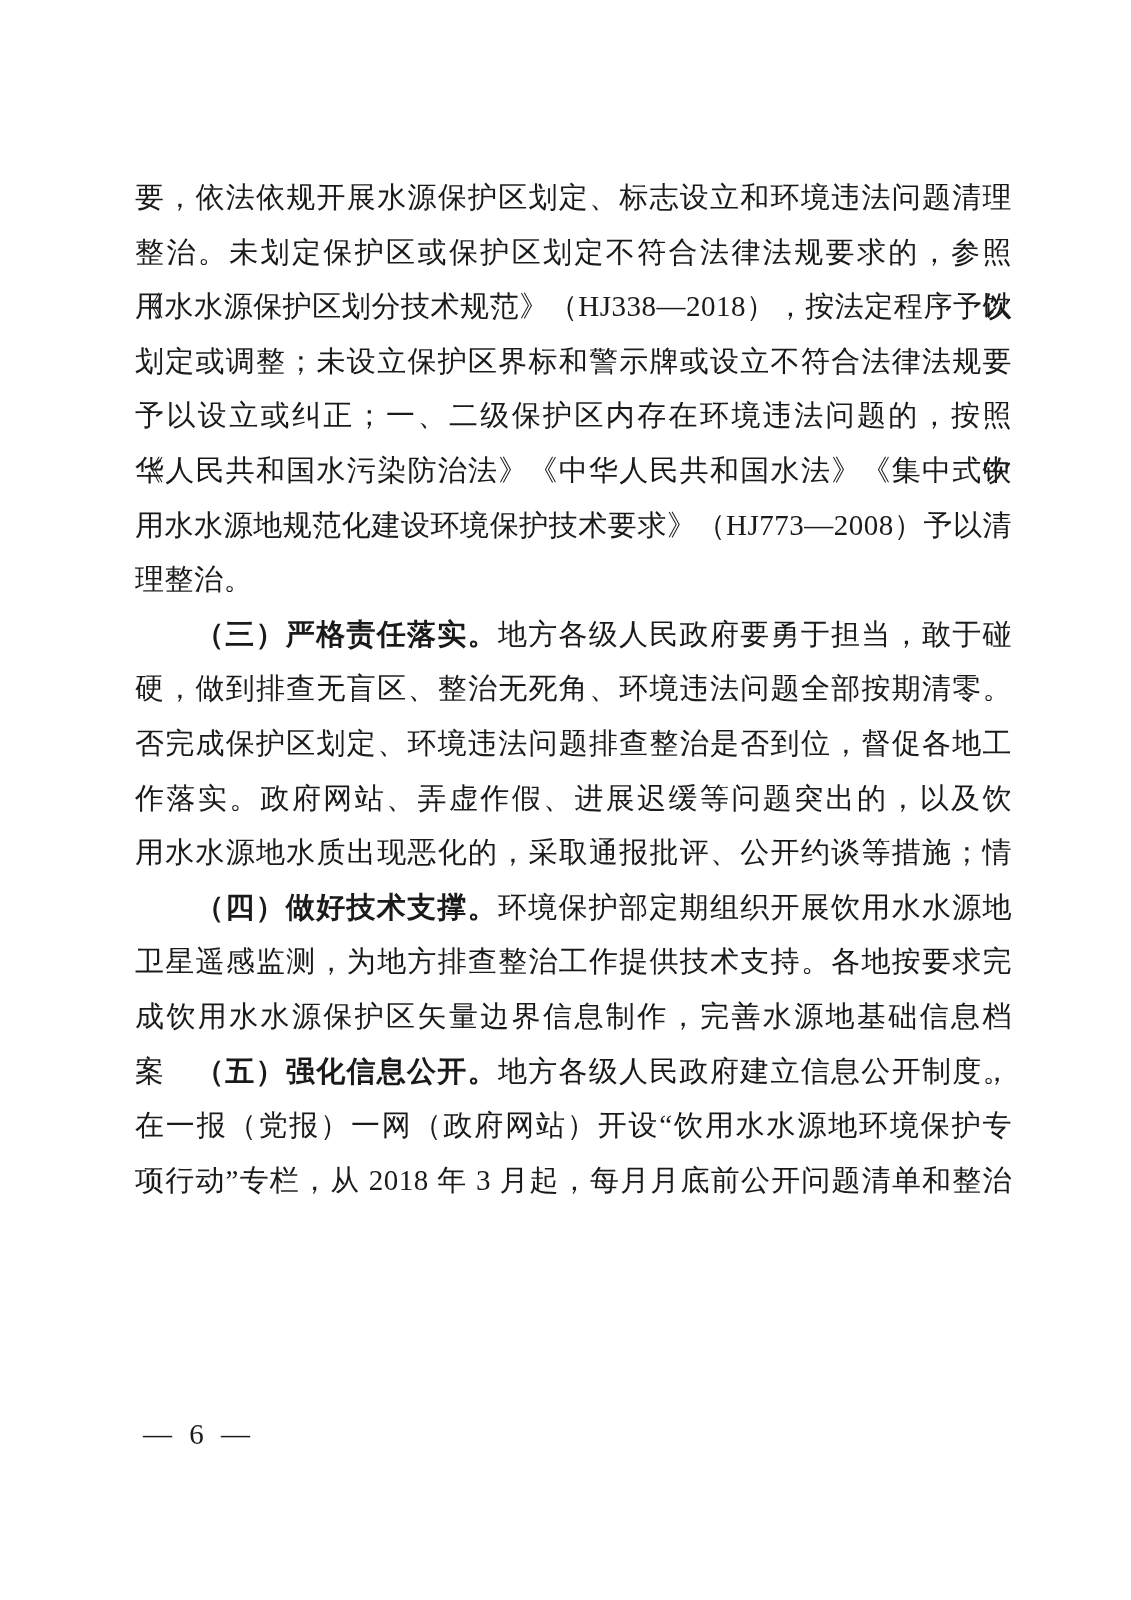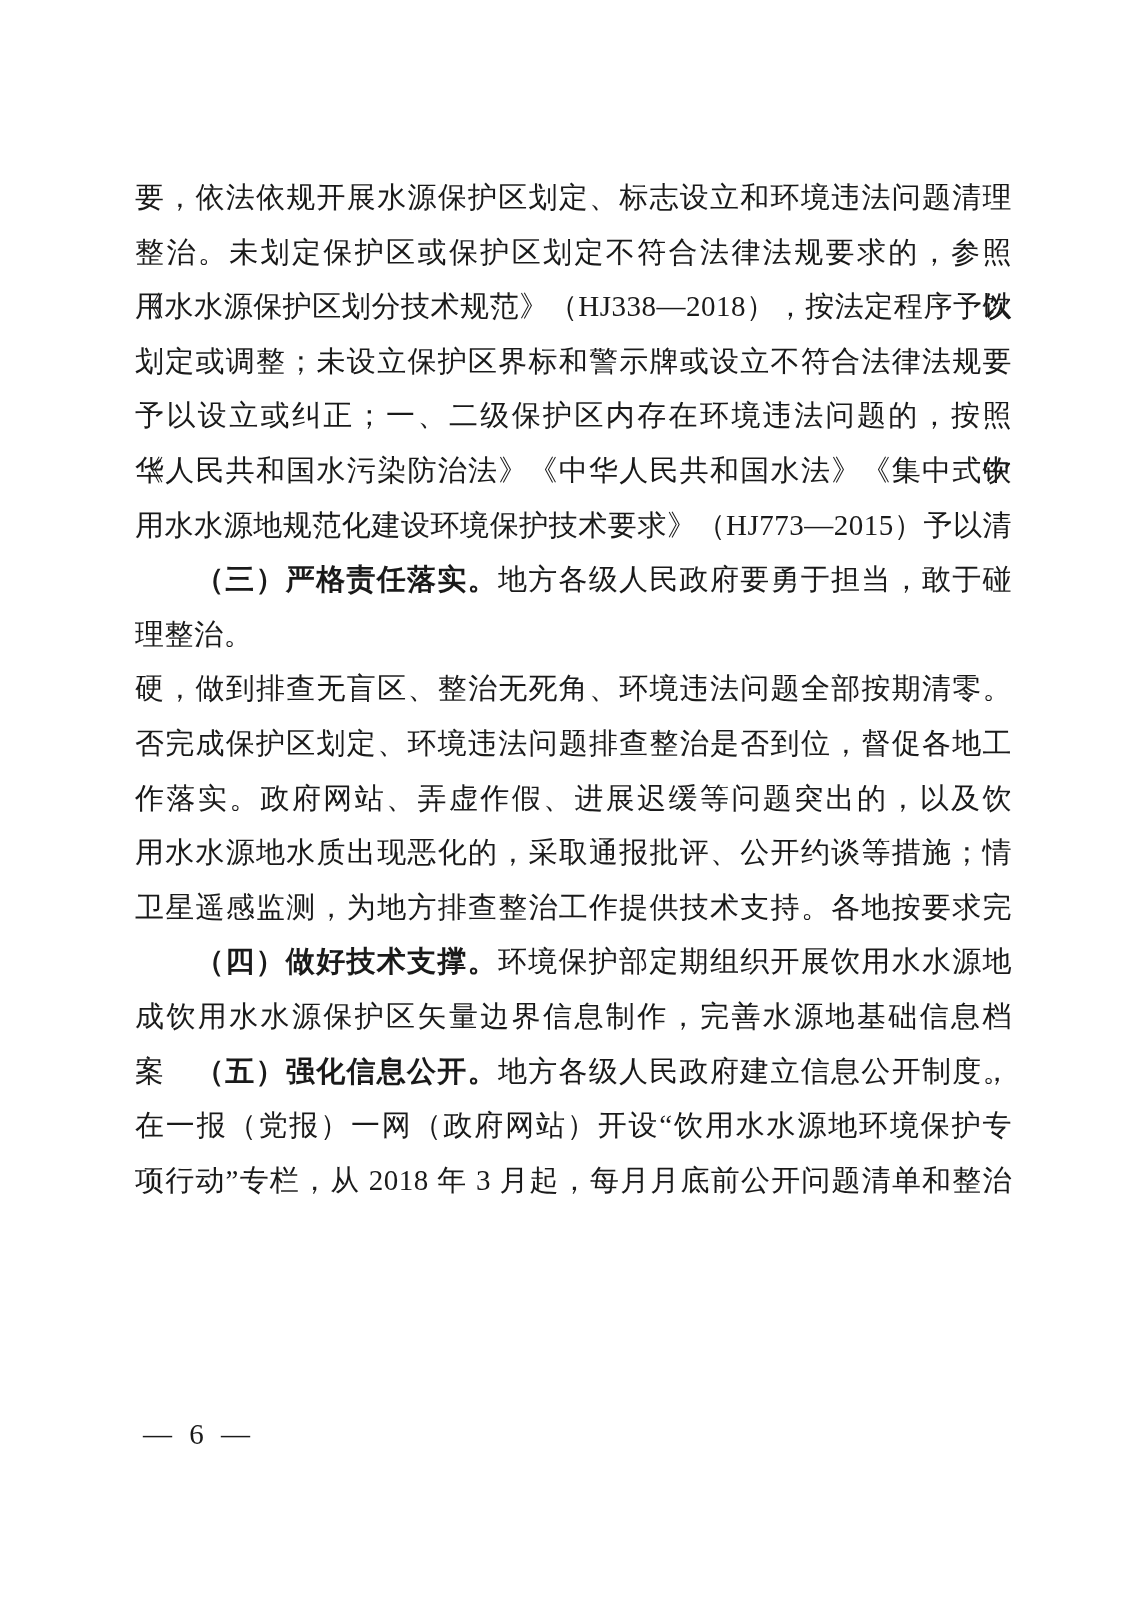--- a/index.html
+++ b/index.html
@@ -57,28 +57,28 @@
 <body>
 
 <div class="page">
   <div class="text-block">
       <div class="line flush"><span class="seg">要，依法依规开展水源保护区划定、标志设立和环境违法问题清理</span></div>
       <div class="line flush"><span class="seg">整治。未划定保护区或保护区划定不符合法律法规要求的，参照《饮</span></div>
       <div class="line flush"><span class="seg">用水水源保护区划分技术规范》（HJ338—2018），按法定程序予以</span></div>
       <div class="line flush"><span class="seg">划定或调整；未设立保护区界标和警示牌或设立不符合法律法规要</span></div>
       <div class="line flush"><span class="seg">予以设立或纠正；一、二级保护区内存在环境违法问题的，按照《中</span></div>
       <div class="line flush"><span class="seg">华人民共和国水污染防治法》《中华人民共和国水法》《集中式饮</span></div>
-      <div class="line flush"><span class="seg">用水水源地规范化建设环境保护技术要求》（HJ773—2015）予以清</span></div>
+      <div class="line flush"><span class="seg">用水水源地规范化建设环境保护技术要求》（HJ773—2008）予以清</span></div>
+      <div class="line"><span class="seg">理整治。</span></div>
       <div class="line flush indent"><span class="seg bold">（三）严格责任落实。</span><span class="seg">地方各级人民政府要勇于担当，敢于碰</span></div>
-      <div class="line"><span class="seg">理整治。</span></div>
       <div class="line flush"><span class="seg">硬，做到排查无盲区、整治无死角、环境违法问题全部按期清零。</span></div>
       <div class="line flush"><span class="seg">否完成保护区划定、环境违法问题排查整治是否到位，督促各地工</span></div>
       <div class="line flush"><span class="seg">作落实。政府网站、弄虚作假、进展迟缓等问题突出的，以及饮</span></div>
       <div class="line flush"><span class="seg">用水水源地水质出现恶化的，采取通报批评、公开约谈等措施；情</span></div>
+      <div class="line flush indent"><span class="seg bold">（四）做好技术支撑。</span><span class="seg">环境保护部定期组织开展饮用水水源地</span></div>
       <div class="line flush"><span class="seg">卫星遥感监测，为地方排查整治工作提供技术支持。各地按要求完</span></div>
-      <div class="line flush indent"><span class="seg bold">（四）做好技术支撑。</span><span class="seg">环境保护部定期组织开展饮用水水源地</span></div>
       <div class="line flush"><span class="seg">成饮用水水源保护区矢量边界信息制作，完善水源地基础信息档案。</span></div>
       <div class="line flush indent"><span class="seg bold">（五）强化信息公开。</span><span class="seg">地方各级人民政府建立信息公开制度，</span></div>
       <div class="line flush"><span class="seg">在一报（党报）一网（政府网站）开设“饮用水水源地环境保护专</span></div>
       <div class="line flush"><span class="seg">项行动”专栏，从 2018 年 3 月起，每月月底前公开问题清单和整治</span></div>
     </div>
   <div class="page-footer">— 6 —</div>
 </div>
 
 </body></html>

